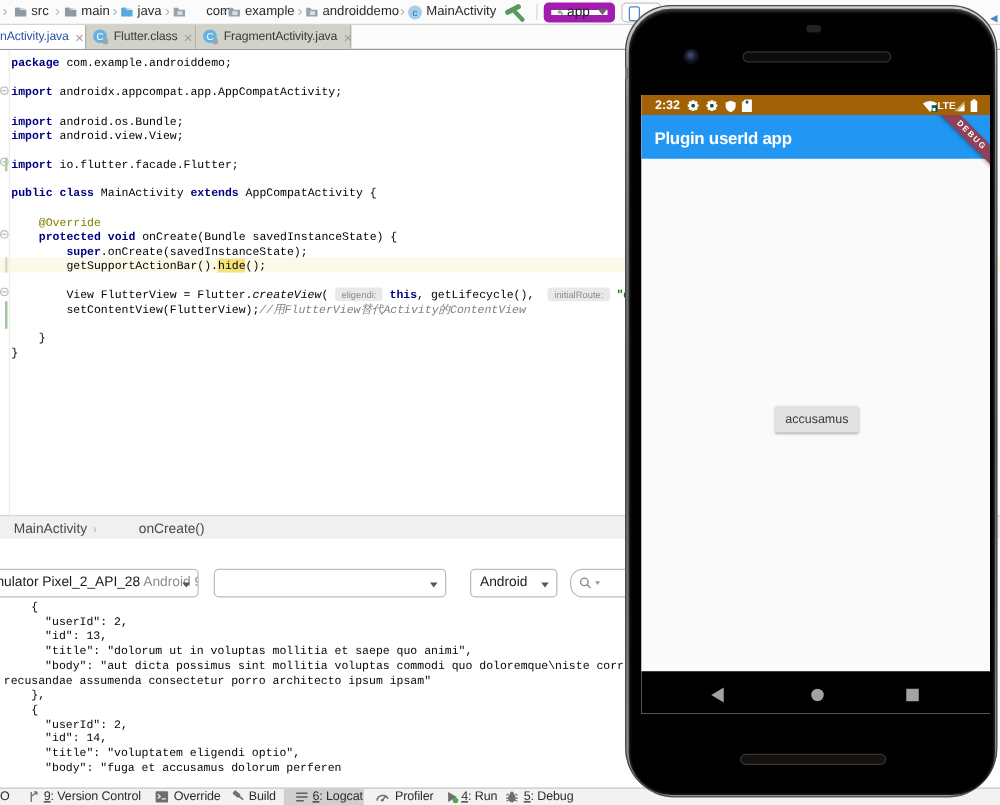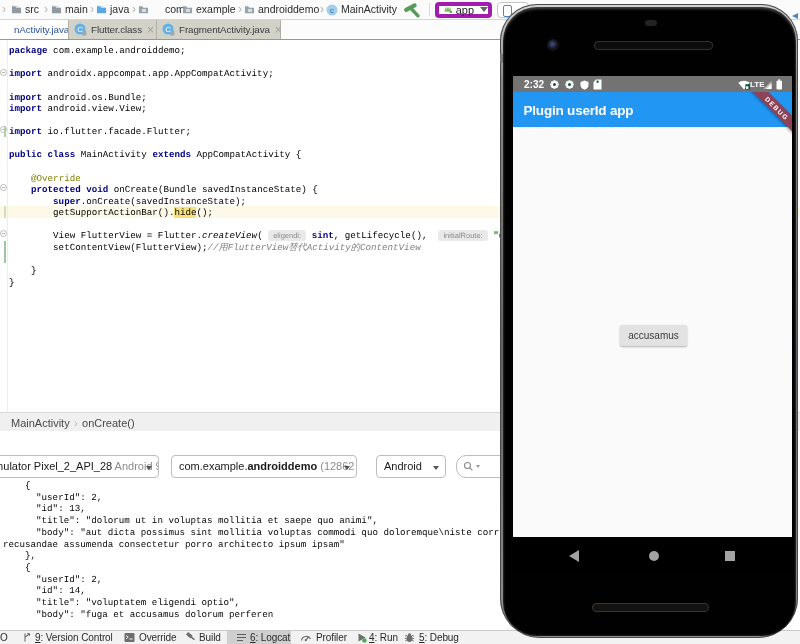--- a/index.html
+++ b/index.html
@@ -8,58 +8,58 @@
 #navbar{left:0;top:0;width:800px;height:20px;background:#fbfbfb;border-bottom:1px solid #d4d4d4;box-sizing:border-box;}
 #crumbs{left:0;top:0;width:800px;height:19px;font-size:10.5px;color:#2b2b2b;white-space:nowrap;}
 #crumbs span{position:absolute;top:3px;}
 #crumbs .chev{color:#b5b5b5;font-size:12px;top:2px;}
 #crumbs .ic{top:4px;}
 
 #tabbar{left:0;top:20px;width:800px;height:20px;background:#fcfcfc;border-bottom:1px solid #979797;box-sizing:border-box;}
 .tab{position:absolute;top:0;height:19px;display:flex;align-items:center;font-size:9.8px;letter-spacing:-0.1px;color:#3a3a3a;box-sizing:border-box;}
 .tab svg{flex-shrink:0;}
 .tab .x{color:#9f9f9f;font-size:12px;margin-left:5px;}
-#tab1{left:0;width:68px;background:#fff;color:#2a53a0;padding-left:14px;}
+#tab1{left:0;width:68px;background:#fff;color:#2a53a0;padding-left:0;}
 #tab2{left:68px;width:89px;background:#d2d2c9;border-right:1px solid #b0b0a7;border-left:1px solid #b0b0a7;padding-left:5px;}
 #tab3{left:157px;width:124px;background:#d2d2c9;border-right:1px solid #b0b0a7;padding-left:5px;}
 
 #editor{left:0;top:40px;width:652px;height:372px;background:#fff;}
 #code{position:absolute;left:9px;top:5.2px;font-family:"Liberation Mono",monospace;font-size:9.2px;line-height:11.58px;color:#000;white-space:pre;text-rendering:geometricPrecision;}
 .kw{color:#000080;font-weight:bold;}
 .ann{color:#808000;}
 .str{color:#008000;font-weight:bold;}
 .cmt{color:#808080;font-style:italic;}
 .itl{font-style:italic;}
 .hlyel{background:#f6e27a;}
 .hint{background:#e9e9e9;color:#8c8c8c;font-size:7.5px;border-radius:3px;padding:1px 5px;font-family:"Liberation Sans",sans-serif;}
 #caretline{left:0;top:166.4px;width:800px;height:11.6px;background:#fcf9e8;}
 
 #crumb2{left:0;top:412px;width:800px;height:24px;background:#f0f0f0;border-top:1px solid #d8d8d8;border-bottom:1px solid #e0e0e0;box-sizing:border-box;font-size:11px;color:#494949;}
-#crumb2 span{position:relative;top:4px;}
+#crumb2 span{position:relative;top:4px;margin-left:29px;}
 
 #lctool{left:0;top:431px;width:800px;height:49px;background:#fff;}
 .dd{position:absolute;top:24px;height:22.5px;border:1px solid #bdbdbd;border-radius:4px;background:#fff;box-sizing:border-box;font-size:11px;color:#1a1a1a;display:flex;align-items:center;overflow:hidden;white-space:nowrap;}
 .dd .pad{padding-left:7px;}
 .dd .gray{color:#8c8c8c;}
 .arr{position:absolute;right:6px;top:9.5px;width:0;height:0;border-left:3.5px solid transparent;border-right:3.5px solid transparent;border-top:4px solid #555;}
 
 #logcat{position:absolute;left:3px;top:480px;font-family:"Liberation Mono",monospace;font-size:9.2px;line-height:11.7px;color:#050505;white-space:pre;text-rendering:geometricPrecision;}
 
 #statusbar{left:0;top:630px;width:800px;height:14px;background:#f2f2f2;border-top:1px solid #c9c9c9;box-sizing:border-box;font-size:10px;letter-spacing:-0.1px;color:#2b2b2b;}
 #statusbar .it{position:absolute;top:0px;height:13px;display:flex;align-items:center;}
 #statusbar u{text-decoration:underline;}
 #lcpill{position:absolute;left:227px;top:0px;width:64px;height:13px;background:#cfcfcf;}
 
 #phone{left:500px;top:4px;width:298px;height:634px;border-radius:37px 37px 40px 40px;
   background:linear-gradient(180deg,#d2d2d2,#8a8a8a 12%,#606066 55%,#909090);z-index:10;
   box-shadow:inset 0 0 0 1px #4a4a4a;}
 #phone-in{position:absolute;left:2.5px;top:2.5px;right:2.5px;bottom:2.5px;background:#010101;border-radius:34px;
   box-shadow:inset 0 2px 3px rgba(255,255,255,0.28), inset 0 -1px 2px rgba(255,255,255,0.12);}
 #screen{position:absolute;left:13px;top:72px;width:279px;height:495px;background:#fafafa;overflow:hidden;}
-#psb{position:absolute;left:0;top:0;width:279px;height:16px;background:#737373;color:#fff;}
+#psb{position:absolute;left:0;top:0;width:279px;height:16px;background:#a16207;color:#fff;}
 #appbar{position:absolute;left:0;top:16px;width:279px;height:35px;background:#2196f3;}
 #appbar .t{position:absolute;left:10.5px;top:10.5px;font-size:13.5px;font-weight:bold;color:#fff;letter-spacing:-0.2px;}
 #bannerclip{position:absolute;left:0;top:16px;width:279px;height:70px;overflow:hidden;}
 #banner{position:absolute;left:219px;top:10.5px;width:90px;height:11px;background:#8e4157;transform:rotate(45deg);
   text-align:center;color:#fff;font-size:6.5px;font-weight:bold;letter-spacing:1.4px;line-height:11px;box-shadow:0 1px 3px rgba(0,0,0,0.35);}
 #pnav{position:absolute;left:0;top:461px;width:279px;height:34px;background:#000;}
 #btnreq{position:absolute;left:107px;top:249px;width:67px;height:21px;background:#e2e2e2;border-radius:2px;
   box-shadow:0 1px 2px rgba(0,0,0,0.3);font-size:10px;color:#3c3c3c;text-align:center;line-height:21px;}
 </style></head><body>
 <div id="app">
@@ -109,21 +109,21 @@
         </svg></span>
       <span style="left:341px">MainActivity</span>
   </div>
   <div class="abs" style="left:402px;top:1px;"><svg width="20" height="18" viewBox="0 0 20 18">
         <g stroke="#579a5a" fill="none" stroke-linecap="round">
           <path d="M4.2 8.8L12.6 4.4" stroke-width="4.2"></path>
           <path d="M9.5 8l6.5 6.8" stroke-width="3.4"></path>
         </g>
       </svg></div>
   <div class="abs" style="left:429px;top:3px;width:1px;height:13px;background:#dadada;"></div>
-  <div class="abs" style="left:435px;top:1.5px;width:57px;height:16.5px;border:4px solid #a21caf;border-radius:4px;background:#fff;box-sizing:border-box;display:flex;align-items:center;">
+  <div class="abs" style="left:435px;top:1.5px;width:57px;height:16.5px;border:6px solid #a21caf;border-radius:4px;background:#fff;box-sizing:border-box;display:flex;align-items:center;">
     <svg width="13" height="11" viewBox="0 0 12 10" style="margin-left:4px">
         <path d="M2.2 5.2a3.8 2.8 0 017.6 0v2.6H2.2z" fill="#77c159"></path>
         <circle cx="4.4" cy="4" r="0.7" fill="#fff"></circle>
         <circle cx="7.6" cy="4" r="0.7" fill="#fff"></circle>
         <path d="M3 2.2L2 0.8M9 2.2l1-1.4" stroke="#77c159" stroke-width="0.8"></path>
         <circle cx="9.8" cy="8.2" r="1.6" fill="#47b94f"></circle>
       </svg>
     <span style="font-size:11px;color:#222;margin-left:3px;">app</span>
     <span style="margin-left:6px;width:0;height:0;border-left:4px solid transparent;border-right:4px solid transparent;border-top:5px solid #666;"></span>
   </div>
@@ -173,36 +173,35 @@
 
 <span class="kw">import</span> io.flutter.facade.Flutter;
 
 <span class="kw">public class</span> MainActivity <span class="kw">extends</span> AppCompatActivity {
 
     <span class="ann">@Override</span>
     <span class="kw">protected void</span> onCreate(Bundle savedInstanceState) {
         <span class="kw">super</span>.onCreate(savedInstanceState);
         getSupportActionBar().<span class="hlyel">hide</span>();
 
-        View FlutterView = Flutter.<span class="itl">createView</span>( <span class="hint">eligendi:</span> <span class="kw">sint</span>, getLifecycle(),  <span class="hint">initialRoute:</span> <span class="str">"def</span>
+        View FlutterView = Flutter.<span class="itl">createView</span>( <span class="hint">eligendi:</span> <span class="kw">this</span>, getLifecycle(),  <span class="hint">initialRoute:</span> <span class="str">"def</span>
         setContentView(FlutterView);<span class="cmt">//用FlutterView替代Activity的ContentView</span>
 
     }
 }</div>
   </div>
 
   <div id="crumb2" class="abs"><span style="margin-left:11px">MainActivity</span><span style="color:#b3b3b3;font-size:10px;margin:0 4.5px;">›</span><span>onCreate()</span></div>
 
   <div id="lctool" class="abs">
     <div class="dd" style="left:-20px;width:179px;">
         <span class="pad">emulator Pixel_2_API_28 <span class="gray">Android 9</span></span>
         <span class="arr"></span>
       </div>
     <div class="dd" style="left:171px;width:186px;">
-        <span class="pad">com.example.<b>androiddemo</b> <span class="gray">(12862</span></span>
         <span class="arr"></span>
       </div>
     <div class="dd" style="left:376px;width:70px;">
         <span class="pad">Android</span>
         <span class="arr"></span>
       </div>
     <div class="dd" style="left:456px;width:80px;border-radius:10px;">
         <svg width="11" height="11" viewBox="0 0 11 11" style="margin-left:6px">
           <circle cx="4.5" cy="4.5" r="3" fill="none" stroke="#8a8a8a" stroke-width="1.1"></circle>
           <path d="M6.8 6.8l2.6 2.6" stroke="#8a8a8a" stroke-width="1.1"></path>

